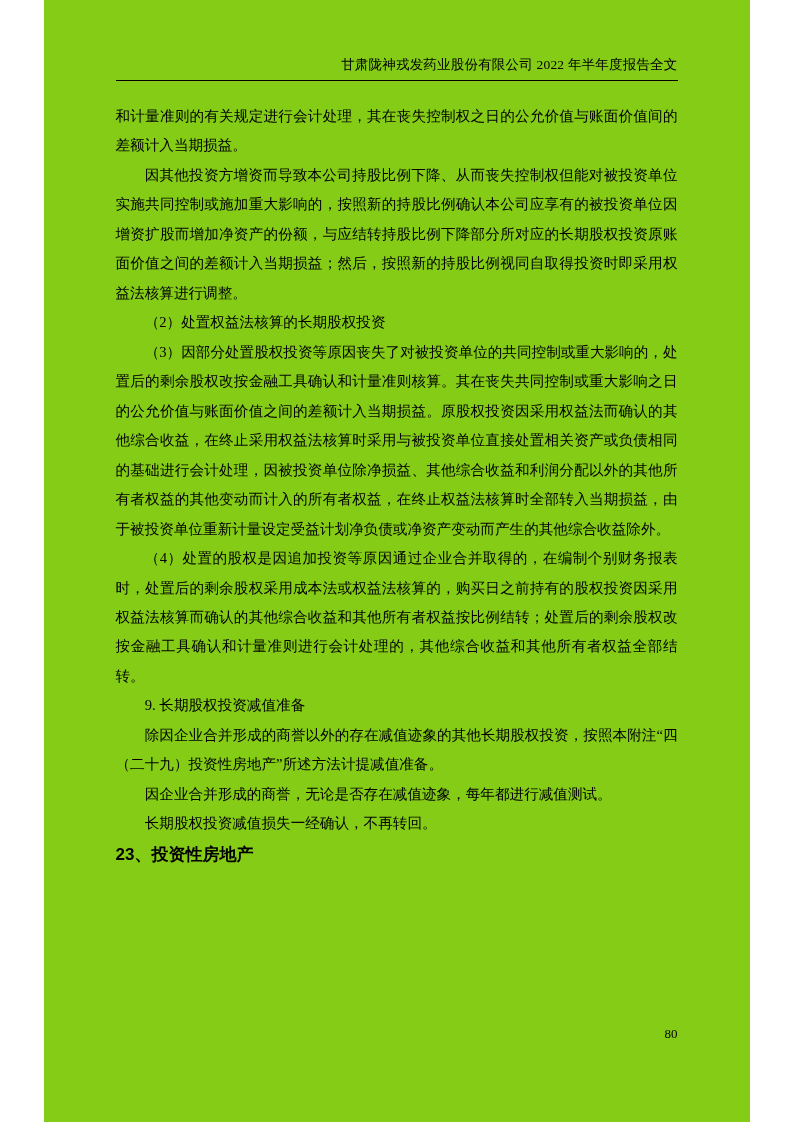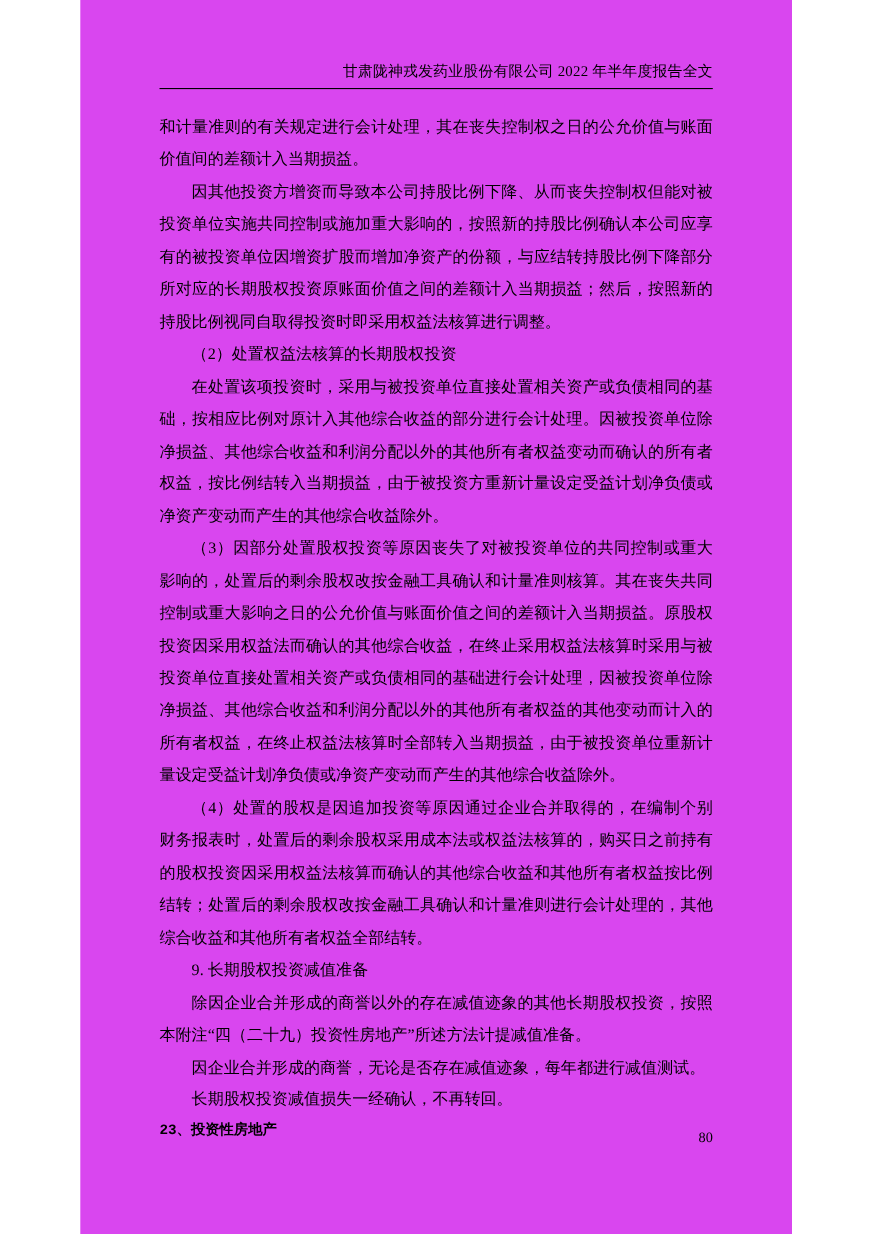--- a/index.html
+++ b/index.html
@@ -6,24 +6,24 @@
     margin: 0;
     padding: 0;
     background: #ffffff;
   }
   body {
     font-family: "Liberation Serif", "DejaVu Serif", serif;
     color: #000000;
   }
   .page {
     position: relative;
-    width: 647px;
+    width: 706px;
     height: 1122px;
     margin: 0 auto;
-    background: #d946ef;
+    background: #84cc16;
     box-sizing: border-box;
     overflow: hidden;
   }
   .header {
     position: absolute;
     top: 56px;
     left: 72px;
     right: 72px;
     text-align: right;
     font-size: 13.5px;
@@ -57,23 +57,23 @@
   }
   .p-indent {
     text-indent: 2em;
   }
   .p-noindent {
     text-indent: 0;
   }
   .section-title {
     margin-top: 26px;
     margin-bottom: 6px;
-    font-family: Liberation Mono, monospace;
+    font-family: Liberation Sans, sans-serif;
     font-weight: bold;
-    font-size: 13px;
+    font-size: 17px;
     line-height: 1.9;
     text-indent: 0;
   }
   .tight-block {
     font-size: 12.6px;
     line-height: 1.55;
     text-indent: 0;
   }
   .tight-block p {
     margin: 0;
@@ -92,21 +92,20 @@
 <div class="page">
 
   <div class="header">甘肃陇神戎发药业股份有限公司 2022 年半年度报告全文</div>
   <div class="header-rule"></div>
 
   <div class="content">
 
     <p class="p-noindent">和计量准则的有关规定进行会计处理，其在丧失控制权之日的公允价值与账面价值间的差额计入当期损益。</p>
     <p class="p-indent">因其他投资方增资而导致本公司持股比例下降、从而丧失控制权但能对被投资单位实施共同控制或施加重大影响的，按照新的持股比例确认本公司应享有的被投资单位因增资扩股而增加净资产的份额，与应结转持股比例下降部分所对应的长期股权投资原账面价值之间的差额计入当期损益；然后，按照新的持股比例视同自取得投资时即采用权益法核算进行调整。</p>
     <p class="p-indent">（2）处置权益法核算的长期股权投资</p>
-    <p class="p-indent">在处置该项投资时，采用与被投资单位直接处置相关资产或负债相同的基础，按相应比例对原计入其他综合收益的部分进行会计处理。因被投资单位除净损益、其他综合收益和利润分配以外的其他所有者权益变动而确认的所有者权益，按比例结转入当期损益，由于被投资方重新计量设定受益计划净负债或净资产变动而产生的其他综合收益除外。</p>
     <p class="p-indent">（3）因部分处置股权投资等原因丧失了对被投资单位的共同控制或重大影响的，处置后的剩余股权改按金融工具确认和计量准则核算。其在丧失共同控制或重大影响之日的公允价值与账面价值之间的差额计入当期损益。原股权投资因采用权益法而确认的其他综合收益，在终止采用权益法核算时采用与被投资单位直接处置相关资产或负债相同的基础进行会计处理，因被投资单位除净损益、其他综合收益和利润分配以外的其他所有者权益的其他变动而计入的所有者权益，在终止权益法核算时全部转入当期损益，由于被投资单位重新计量设定受益计划净负债或净资产变动而产生的其他综合收益除外。</p>
     <p class="p-indent">（4）处置的股权是因追加投资等原因通过企业合并取得的，在编制个别财务报表时，处置后的剩余股权采用成本法或权益法核算的，购买日之前持有的股权投资因采用权益法核算而确认的其他综合收益和其他所有者权益按比例结转；处置后的剩余股权改按金融工具确认和计量准则进行会计处理的，其他综合收益和其他所有者权益全部结转。</p>
     <p class="p-indent">9. 长期股权投资减值准备</p>
     <p class="p-indent">除因企业合并形成的商誉以外的存在减值迹象的其他长期股权投资，按照本附注“四（二十九）投资性房地产”所述方法计提减值准备。</p>
     <p class="p-indent">因企业合并形成的商誉，无论是否存在减值迹象，每年都进行减值测试。</p>
     <p class="p-indent">长期股权投资减值损失一经确认，不再转回。</p>
 
     <p class="section-title">23、投资性房地产</p>
 
 

